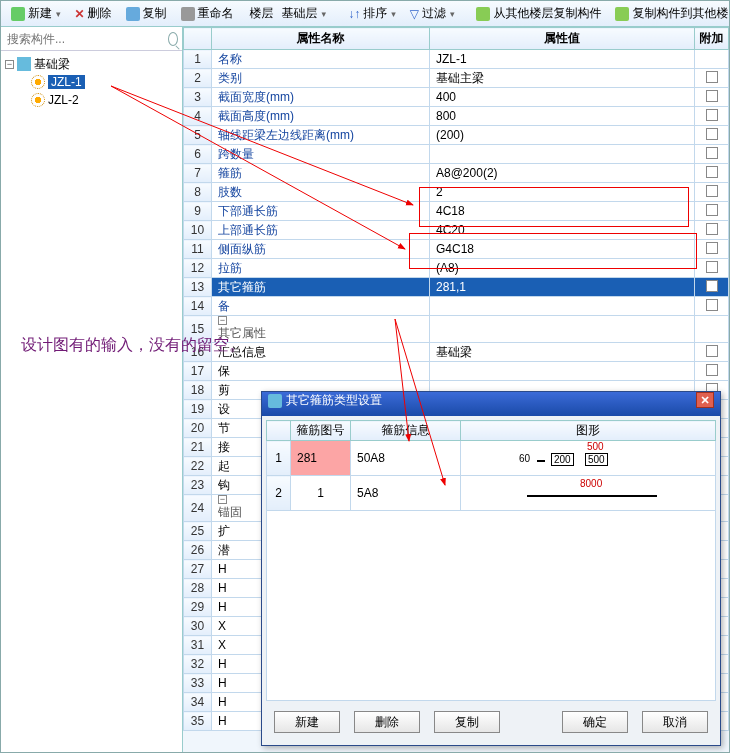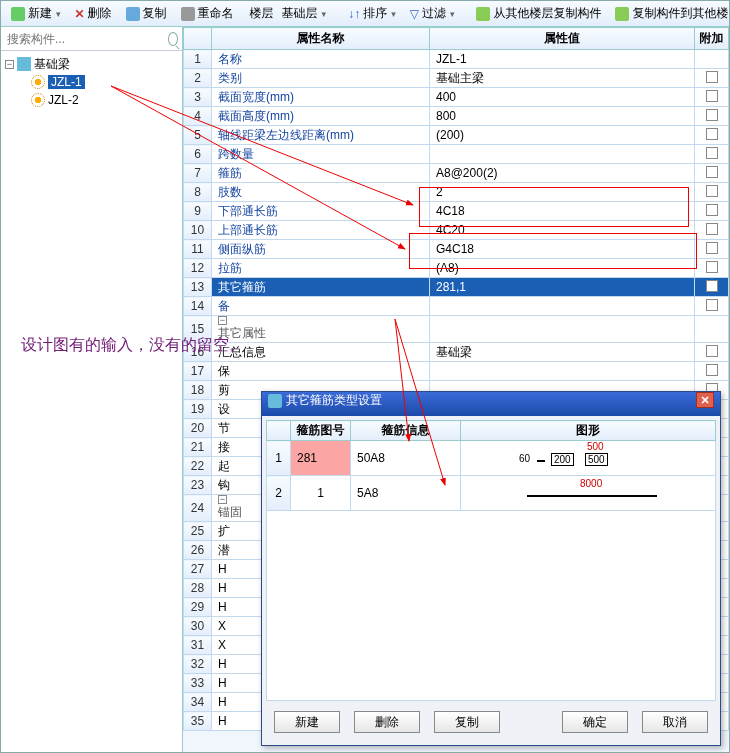--- a/index.html
+++ b/index.html
@@ -34,21 +34,21 @@
 .grid td.name{color:#1646a0}
 .grid td.add{width:34px;text-align:center}
 .chk{display:inline-block;width:12px;height:12px;border:1px solid #888;background:#fff}
 .row-sel td{background:#1a5fb4!important;color:#fff!important}
 .row-sel td.rownum{background:linear-gradient(#f7fbff,#e3eefb)!important;color:#333!important}
 .dlg{position:absolute;left:260px;top:390px;width:460px;background:#eef2f6;border:1px solid #2a4a8a;box-shadow:2px 2px 6px rgba(0,0,0,.3)}
 .dlg-title{height:24px;background:linear-gradient(#3b6bd8,#1a4aa8);color:#fff;display:flex;align-items:flex-start;padding:0 6px;justify-content:space-between}
 .dlg-close{width:18px;height:16px;background:#e06050;color:#fff;display:flex;align-items:center;justify-content:center;border:1px solid #a03020;font-weight:bold;font-size:11px;cursor:pointer}
 .dlg-body{padding:4px}
 .dlg-table{width:100%;border-collapse:collapse;background:#fff}
-.dlg-table th{background:linear-gradient(#f7fbff,#e3eefb);border:1px solid #9cc;font-weight:bold;height:20px;font-size:12px}
+.dlg-table th{background:linear-gradient(#f7fbff,#e3eefb);border:1px solid #9cc;font-weight:normal;height:20px;font-size:12px}
 .dlg-table td{border:1px solid #c2d8ec;height:30px;padding:2px 6px;vertical-align:middle}
 .dlg-table td.rn{background:linear-gradient(#f7fbff,#e3eefb);text-align:center;width:24px}
 .shape-cell{position:relative;height:30px}
 .dim{color:#c00;font-size:10px;position:absolute}
 .bar{position:absolute;background:#000;height:2px}
 .node-box{position:absolute;border:1px solid #000;font-size:10px;padding:0 2px;background:#fff}
 .dlg-btns{display:flex;gap:16px;padding:10px 8px 8px;justify-content:space-between}
 .dlg-btns .grp{display:flex;gap:14px}
 .dlg-btns button{width:66px;height:22px;border:1px solid #888;background:linear-gradient(#fff,#e6e6e6);cursor:pointer;font-size:12px}
 .anno{position:absolute;color:#701a75;font-size:16px;font-family:SimSun;pointer-events:none}

